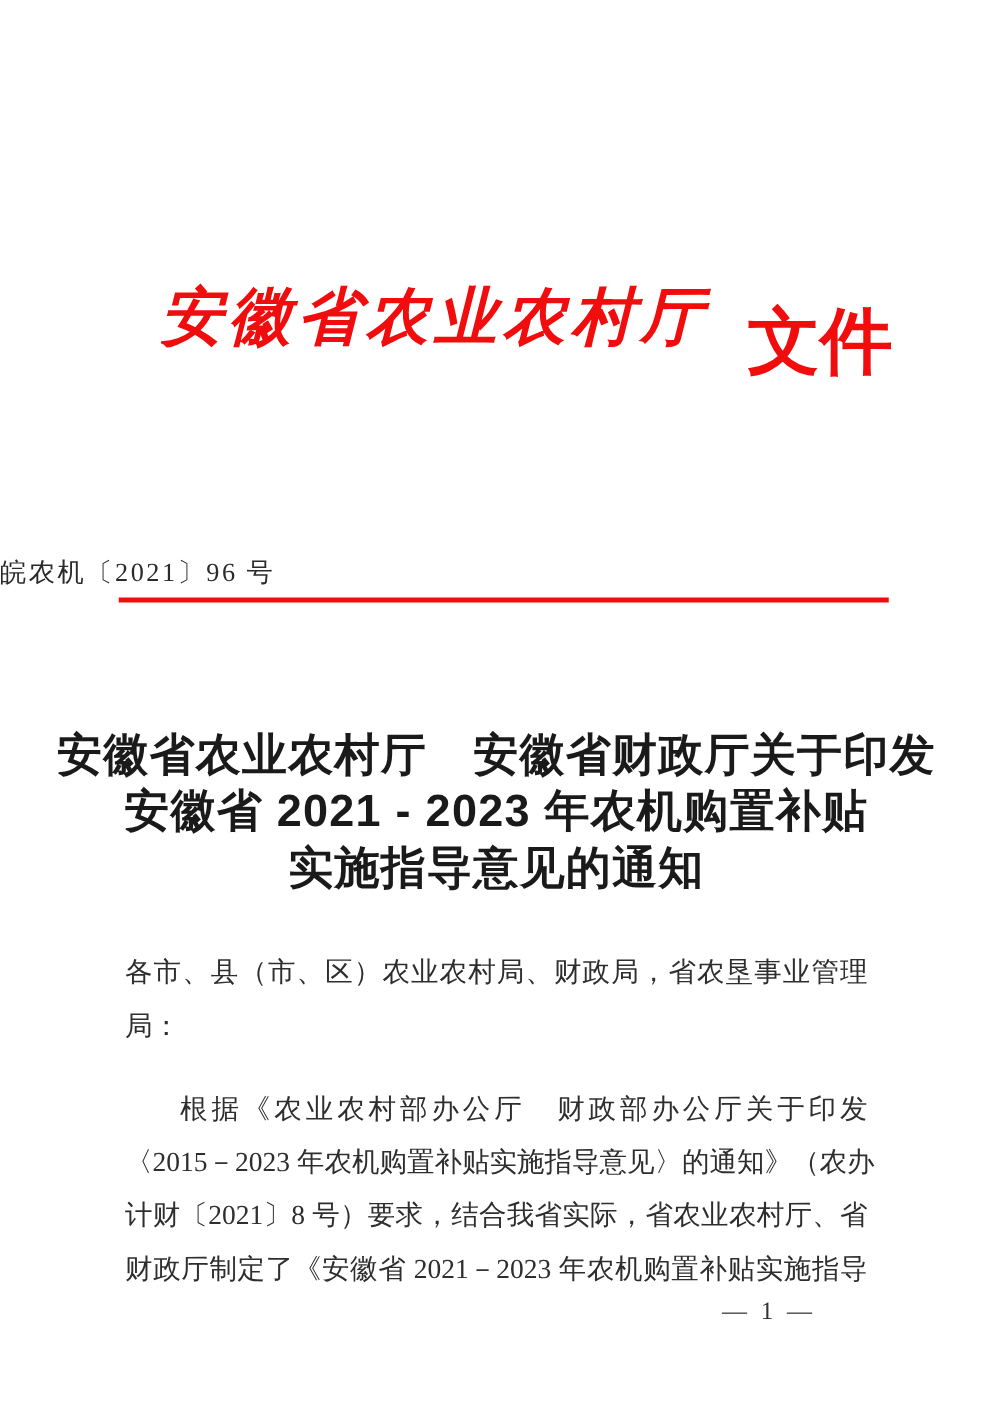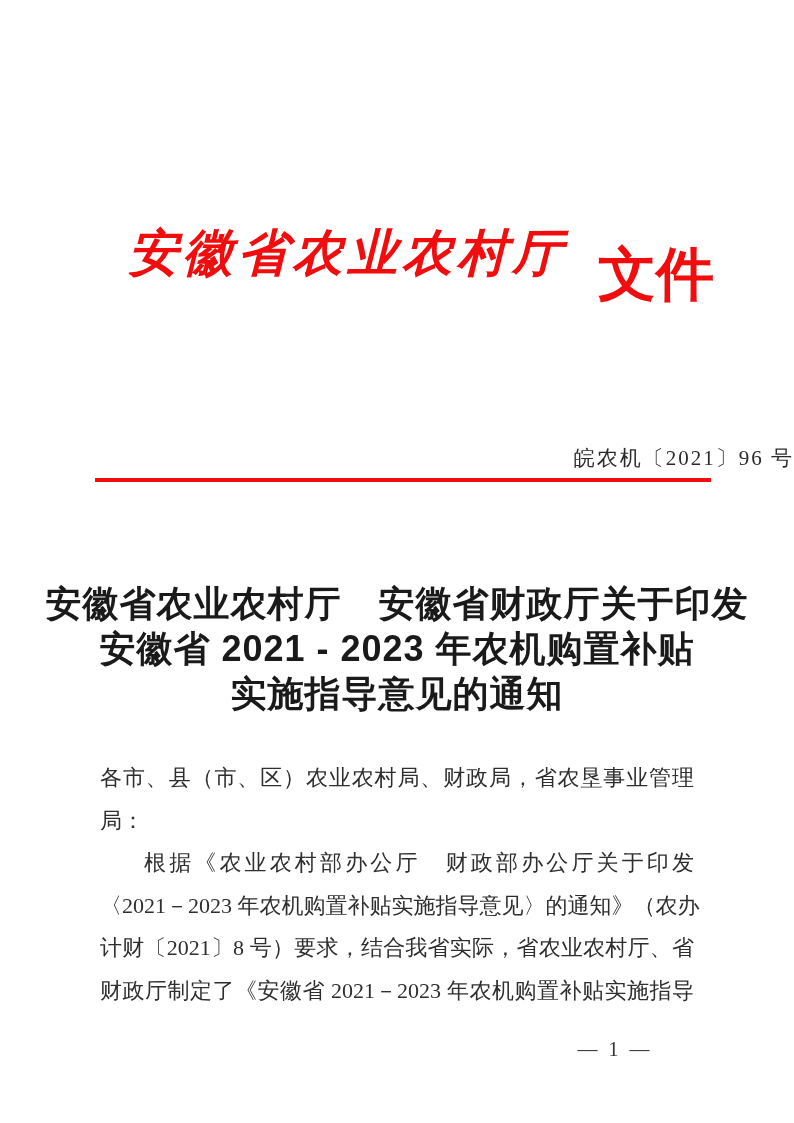--- a/index.html
+++ b/index.html
@@ -48,21 +48,21 @@
     margin-top: 30px;
     white-space: nowrap;
   }
 
   
   .doc-number {
     position: absolute;
     top: 444px;
     left: 0;
     width: 100%;
-    text-align: right;
+    text-align: left;
     font-size: 21px;
     letter-spacing: 2px;
     color: #2a2a2a;
   }
 
   
   .red-rule {
     position: absolute;
     top: 478px;
     left: 95px;
@@ -95,21 +95,21 @@
     font-size: 22px;
     line-height: 42.5px;
     color: var(--body-black);
   }
   .bline {
     text-align: justify;
     text-align-last: justify;
     white-space: nowrap;
   }
   .bline.nojust { text-align-last: left; white-space: normal; }
-  .bline.indent { text-indent: 2em; }
+  .bline.indent { text-indent: 2em; margin-top: 24px; }
 
   
   .page-number {
     position: absolute;
     top: 1038px;
     left: 560px;
     width: 110px;
     text-align: center;
     font-size: 20px;
     letter-spacing: 3px;
@@ -135,20 +135,20 @@
   <div class="doc-title">
     <div>安徽省农业农村厅　安徽省财政厅关于印发</div>
     <div>安徽省 2021 - 2023 年农机购置补贴</div>
     <div>实施指导意见的通知</div>
   </div>
 
   <div class="body-text">
       <div class="bline">各市、县（市、区）农业农村局、财政局，省农垦事业管理</div>
       <div class="bline nojust">局：</div>
       <div class="bline indent">根据《农业农村部办公厅　财政部办公厅关于印发</div>
-      <div class="bline">〈2021－2023 年农机购置补贴实施指导意见〉的通知》（农办</div>
+      <div class="bline">〈2015－2023 年农机购置补贴实施指导意见〉的通知》（农办</div>
       <div class="bline">计财〔2021〕8 号）要求，结合我省实际，省农业农村厅、省</div>
       <div class="bline">财政厅制定了《安徽省 2021－2023 年农机购置补贴实施指导</div>
     </div>
 
   <div class="page-number">— 1 —</div>
 
 </div>
 
 </body></html>

